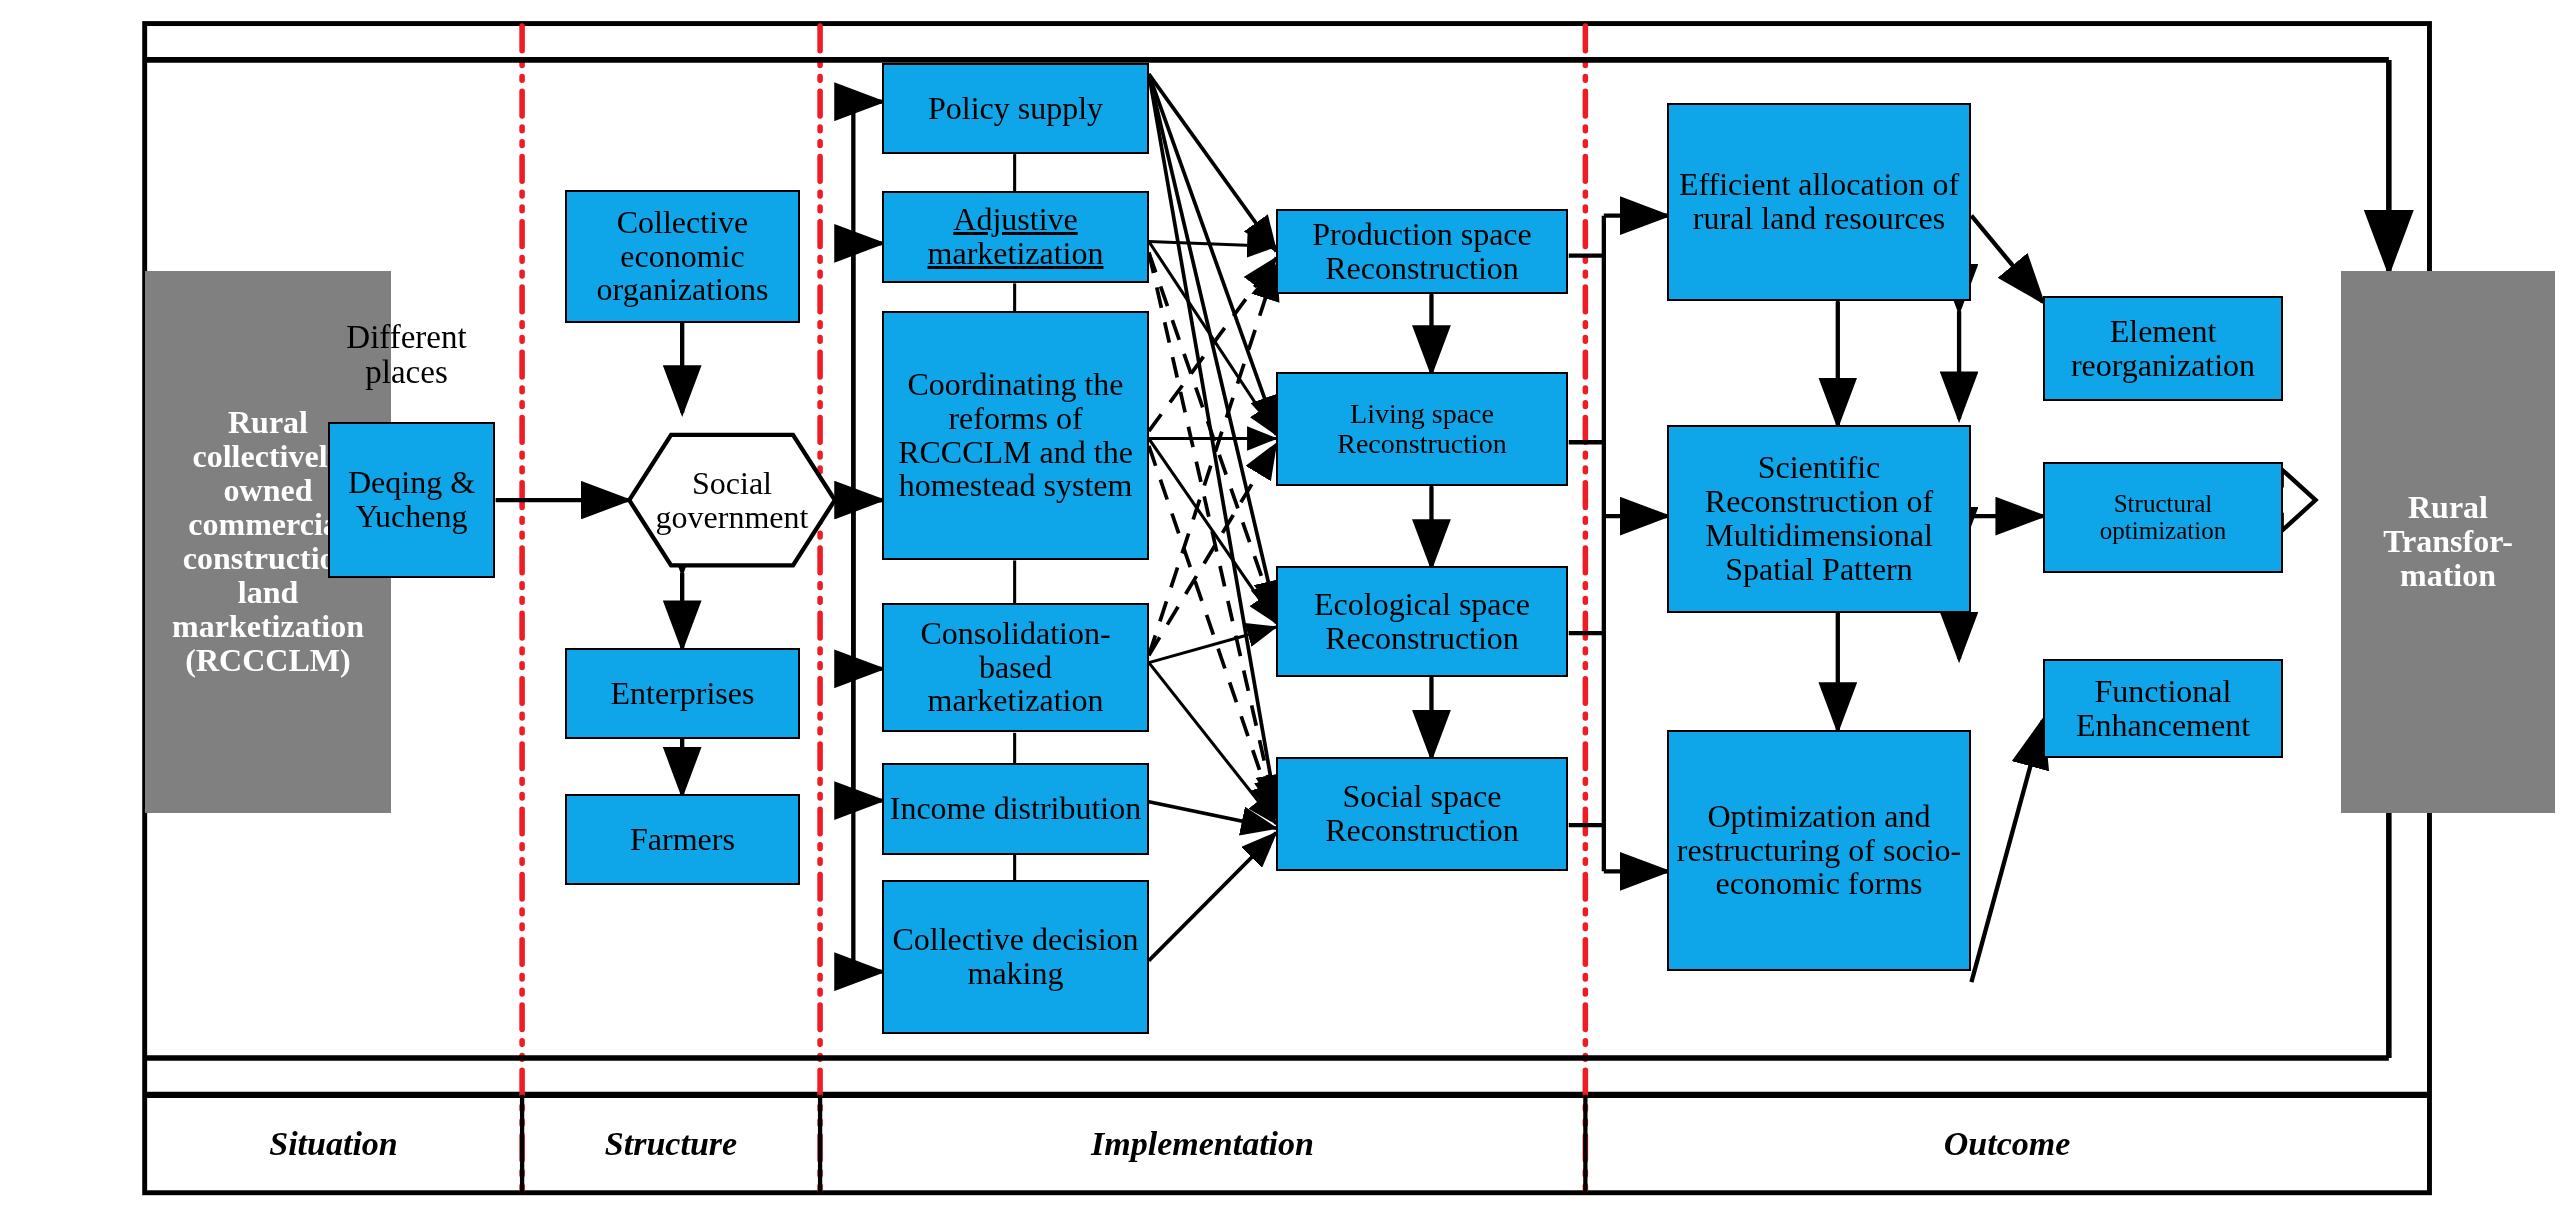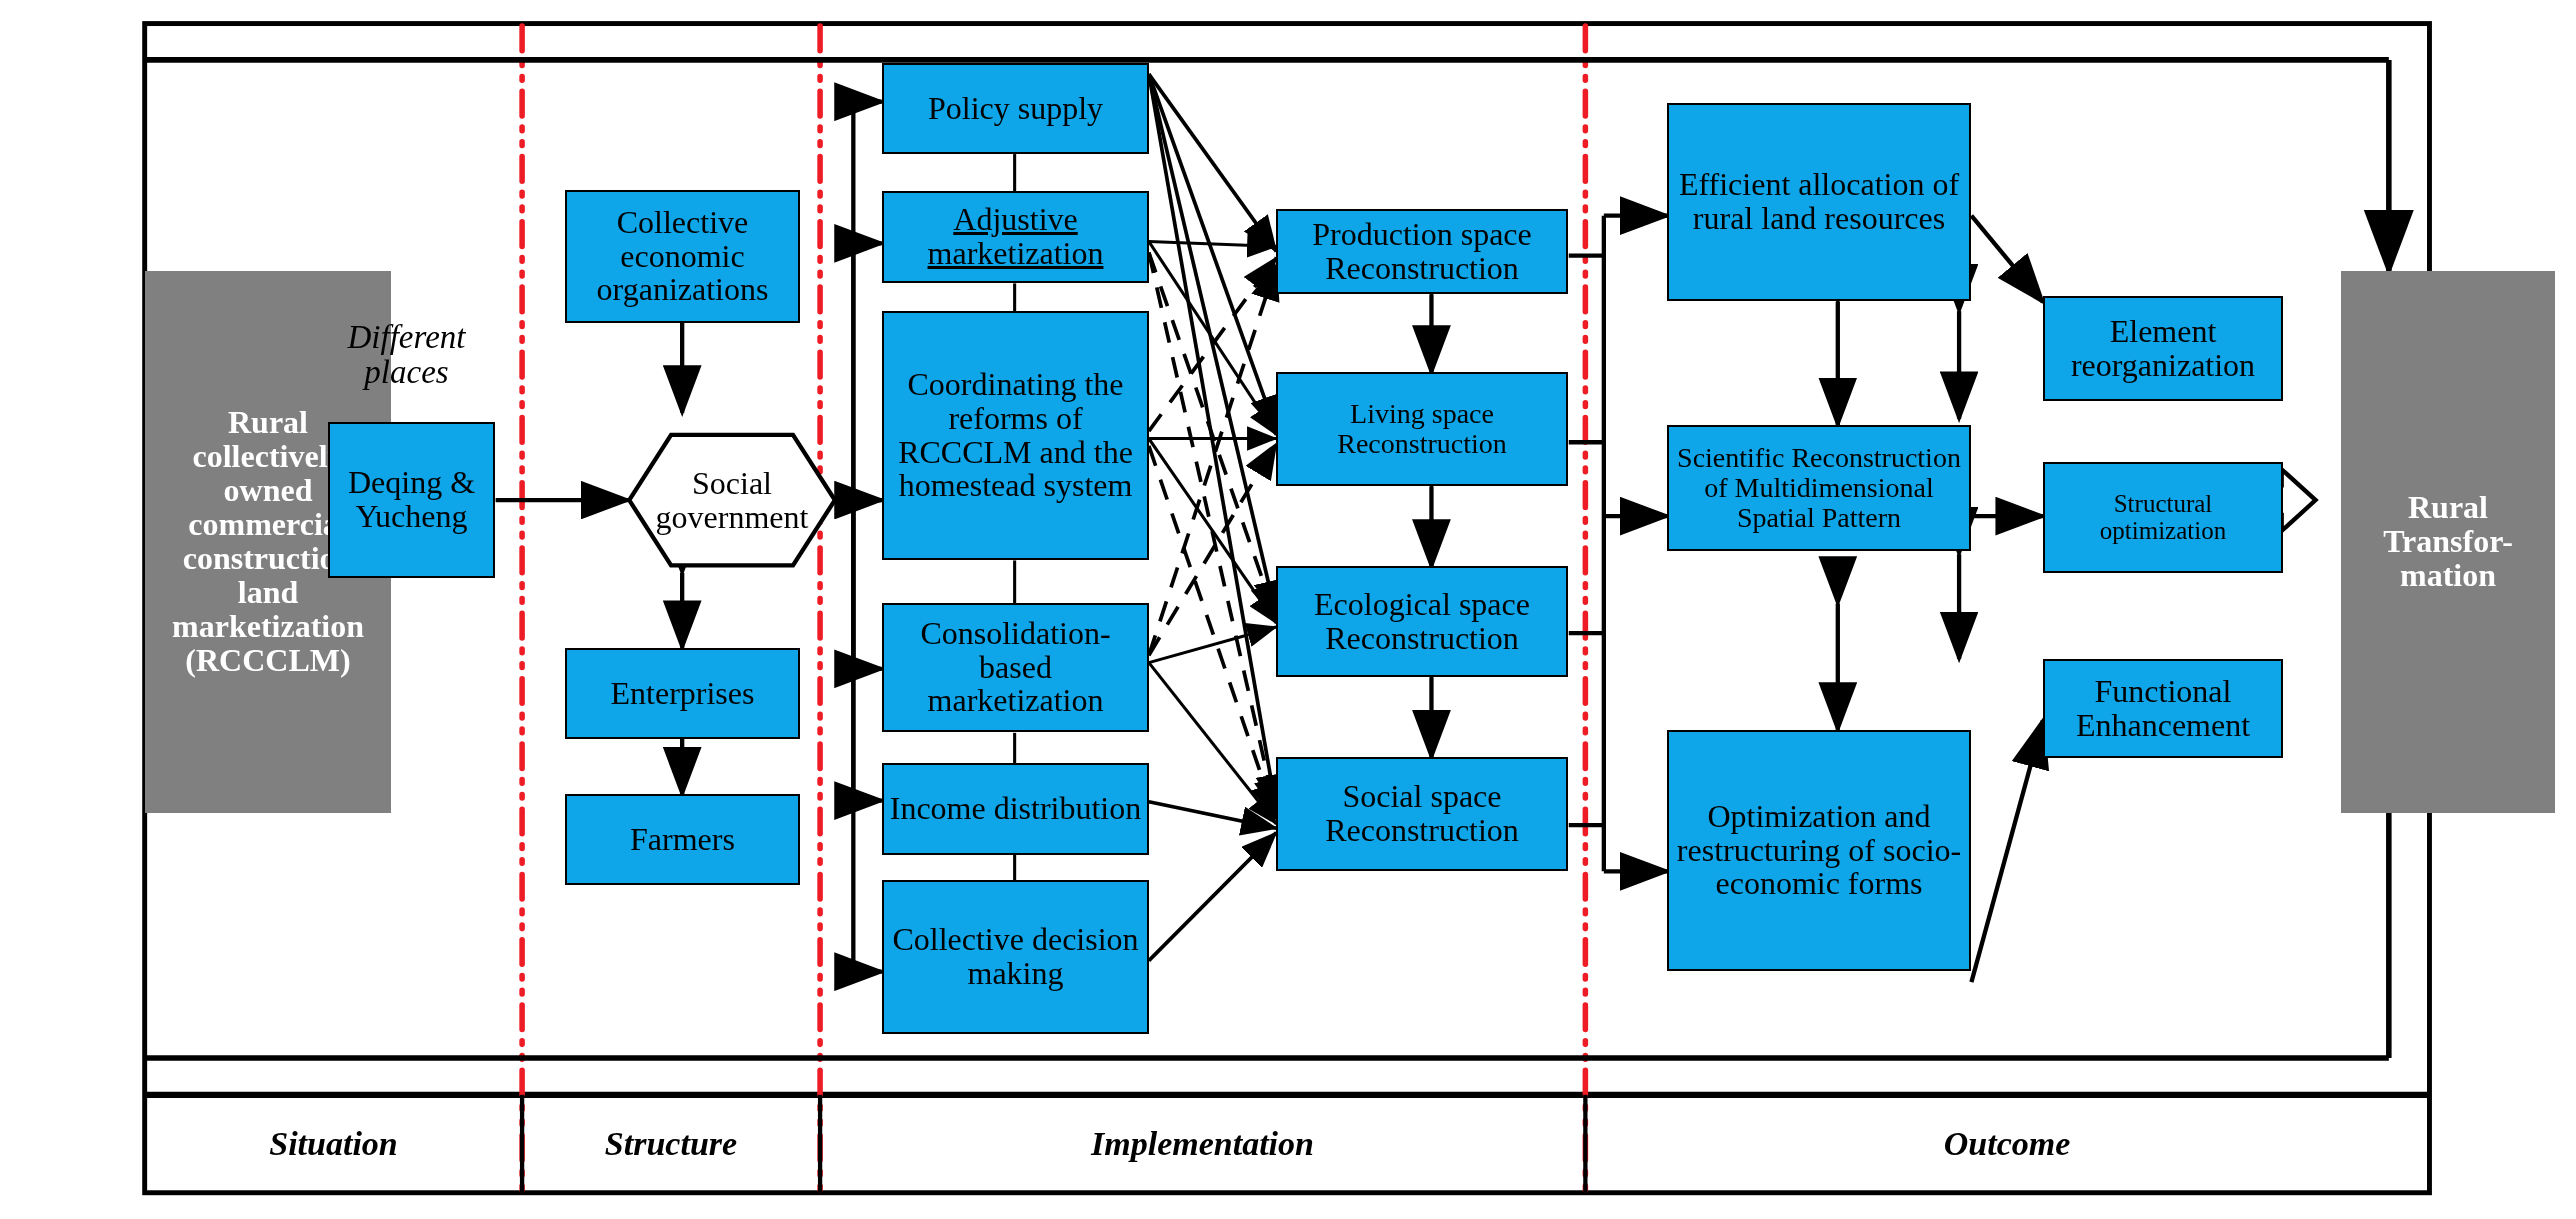--- a/index.html
+++ b/index.html
@@ -9,21 +9,21 @@
   .nodeLayer{position:absolute;left:0;top:0;width:2576px;height:1220px;pointer-events:none;}
   .node{position:absolute;box-sizing:border-box;display:flex;align-items:center;
         justify-content:center;text-align:center;border:2.5px solid #000;background:#0ea5e9;
         font-family:"Liberation Serif","DejaVu Serif",serif;color:#000;
         line-height:1.06;pointer-events:auto;}
   .gray{background:#808080;border:none;color:#fff;font-weight:bold;}
   .hexLbl{position:absolute;display:flex;align-items:center;justify-content:center;
           text-align:center;line-height:1.06;pointer-events:auto;}
   .plain{position:absolute;display:flex;align-items:center;justify-content:center;
          text-align:center;line-height:1.06;border:none;background:transparent;pointer-events:auto;}
-  .italic{font-style:italic;}
+  .italic{}
   .band{position:absolute;display:flex;align-items:center;justify-content:center;
         font-weight:bold;font-style:italic;font-family:"Liberation Serif","DejaVu Serif",serif;
         pointer-events:auto;}
 </style>
 </head>
 <body>
 
 <div id="stage">
 
   <svg viewBox="0 0 4184 1981">
@@ -189,21 +189,21 @@
     <div class="node" style="left:882px;top:603px;width:267px;height:129px;font-size:32px;padding:0 4.9px;">Consolidation-based marketization</div>
     <div class="node" style="left:882px;top:880px;width:267px;height:154px;font-size:32px;">Collective decision making</div>
     <div class="node" style="left:882px;top:763px;width:267px;height:92px;font-size:32px;">Income distribution</div>
 
     <div class="node" style="left:1276px;top:209px;width:292px;height:85px;font-size:32px;">Production space Reconstruction</div>
     <div class="node" style="left:1276px;top:372px;width:292px;height:114px;font-size:28px;">Living space Reconstruction</div>
     <div class="node" style="left:1276px;top:566px;width:292px;height:111px;font-size:32px;">Ecological space Reconstruction</div>
     <div class="node" style="left:1276px;top:757px;width:292px;height:114px;font-size:32px;">Social space Reconstruction</div>
 
     <div class="node" style="left:1667px;top:103px;width:304px;height:198px;font-size:32px;padding:0 7.4px;">Efficient allocation of rural land resources</div>
-    <div class="node" style="left:1667px;top:425px;width:304px;height:126px;font-size:28px;padding:0 6.2px;text-align:center;">Scientific Reconstruction of Multidimensional Spatial Pattern</div>
+    <div class="node" style="left:1667px;top:425px;width:304px;height:188px;font-size:32px;padding:0 6.2px;text-align:center;">Scientific Reconstruction of Multidimensional Spatial Pattern</div>
     <div class="node" style="left:1667px;top:730px;width:304px;height:241px;font-size:32px;padding:0 7.4px;">Optimization and restructuring of socio-economic forms</div>
 
     <div class="node" style="left:2043px;top:296px;width:240px;height:105px;font-size:32px;padding:0 4.9px;">Element reorganization</div>
     <div class="node" style="left:2043px;top:462px;width:240px;height:111px;font-size:25px;padding:0 4.9px;">Structural optimization</div>
     <div class="node" style="left:2043px;top:659px;width:240px;height:99px;font-size:32px;padding:0 4.9px;">Functional Enhancement</div>
 
     <div class="node gray" style="left:2341px;top:271px;width:214px;height:542px;font-size:32px;padding:0 9.9px;">Rural Transfor-mation</div>
 
     <div class="band" style="left:145px;top:1097px;width:377px;height:94px;font-size:34px;">Situation</div>
     <div class="band" style="left:522px;top:1097px;width:298px;height:94px;font-size:34px;">Structure</div>

